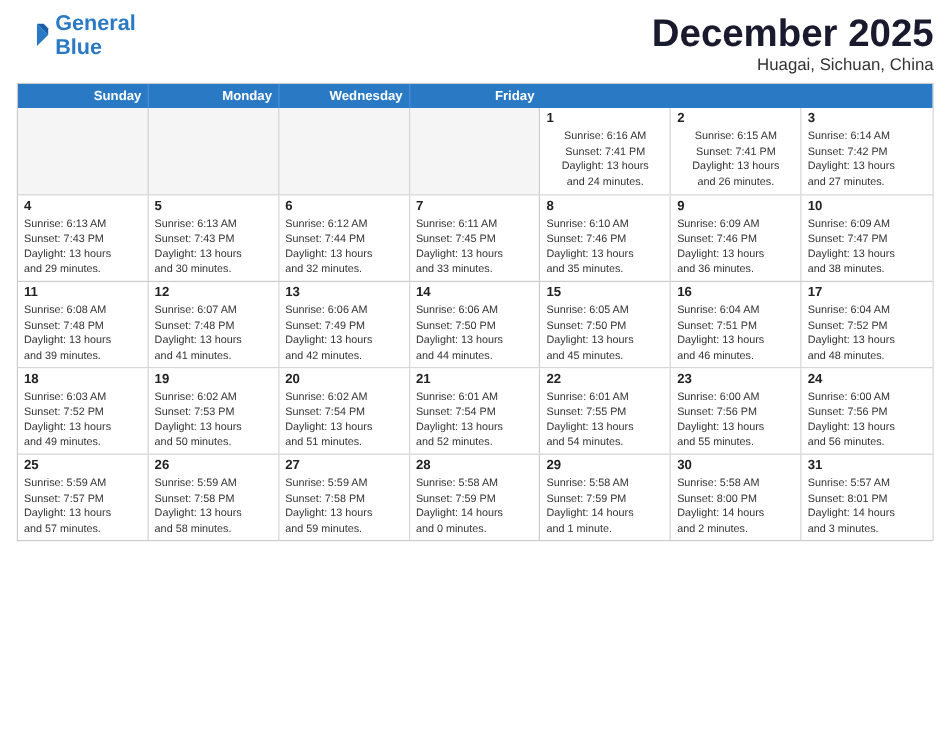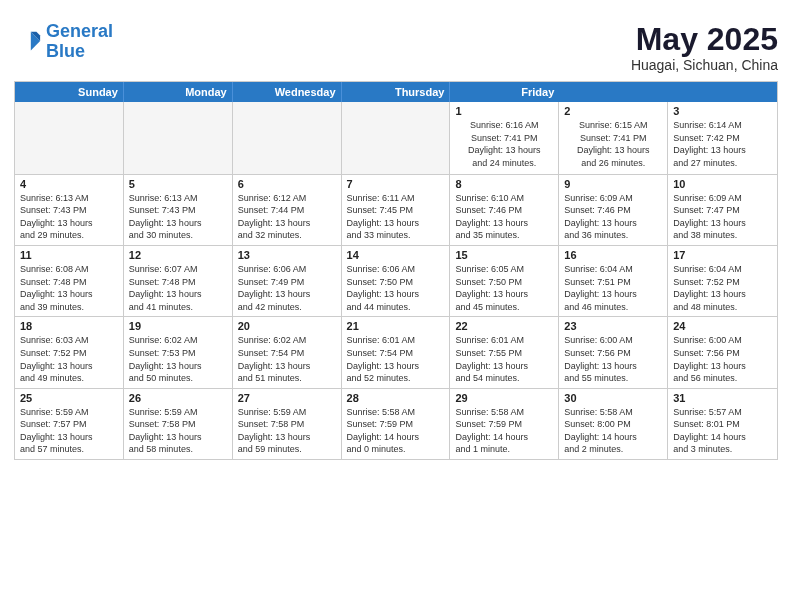--- a/index.html
+++ b/index.html
@@ -6,21 +6,21 @@
     body {
       width: 792px;
       height: 612px;
       font-family: Arial, sans-serif;
       background: #fff;
       overflow: hidden;
     }
     .page {
       width: 792px;
       height: 461px;
-      padding: 22px 14px;
+      padding: 10px 14px;
       display: flex;
       flex-direction: column;
     }
     .header {
       display: flex;
       justify-content: space-between;
       align-items: flex-start;
       margin-bottom: 8px;
     }
     .logo {
@@ -117,31 +117,30 @@
       <svg class="logo-icon" viewBox="0 0 30 30">
         <polygon points="18,4 28,14 18,24" fill="#2979c5"></polygon>
         <polygon points="18,4 24,4 28,8 28,14" fill="#1a5fa8"></polygon>
       </svg>
       <div class="logo-text">
         <div><span>General</span></div>
         <div><span style="color:#2979c5">Blue</span></div>
       </div>
     </div>
     <div class="title-block">
-      <div class="month-title">May 2025</div>
+      <div class="month-title">December 2025</div>
       <div class="subtitle">Huagai, Sichuan, China</div>
     </div>
   </div>
 
   <div class="calendar">
     <div class="cal-header">
     <div class="cal-header-cell">Sunday</div>
         <div class="cal-header-cell">Monday</div>
         <div class="cal-header-cell">Wednesday</div>
-        <div class="cal-header-cell">Thursday</div>
         <div class="cal-header-cell">Friday</div>
       </div>
     <div class="cal-body">
     <div class="cal-row">
           <div class="cal-cell empty"></div>
           <div class="cal-cell empty"></div>
           <div class="cal-cell empty"></div>
           <div class="cal-cell empty"></div>
           <div class="cal-cell">
             <div class="day-num">1</div>

